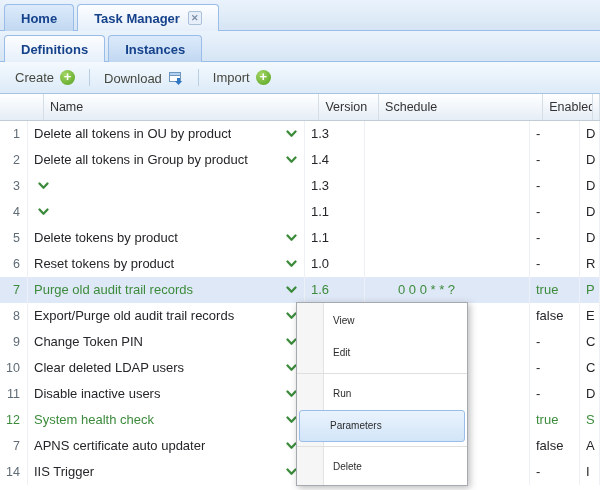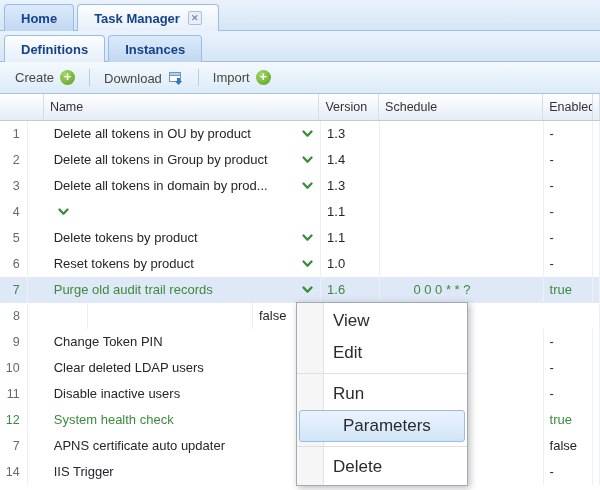--- a/index.html
+++ b/index.html
@@ -47,39 +47,39 @@
   .w-schedule { width:165px; }
   .w-enabled  { width:50px; }
   .w-desc     { flex:1; min-width:0; }
 
   .grid-body { background:#fff; }
   .grid-row { display:flex; height:26px; background:#fff; cursor:pointer; }
   .grid-row.selected { background:var(--selected-row-bg,#dfe8f6); }
   .cell { font-size:13px; line-height:26px; padding-left:6px; color:#26262a;
           border-right:1px solid #edf0f4; overflow:hidden; white-space:nowrap; }
   .c-num  { width:28px; padding:0 7px 0 0; text-align:right; color:#5f6b76; font-size:12.5px; }
-  .c-name { width:277px; display:flex; align-items:center; justify-content:space-between; padding-right:7px;margin-left:20px; }
+  .c-name { width:277px; display:flex; align-items:center; justify-content:space-between; padding-right:7px; }
   .name-text { overflow:hidden; white-space:nowrap; text-overflow:ellipsis; }
   .chevron { color:var(--green-text,#3c8b3c); display:flex; margin-left:4px; flex:none; }
   .c-version  { width:60px; }
   .c-schedule { width:165px; padding-left:33px; }
   .c-enabled  { width:50px; }
   .c-desc     { flex:1; min-width:0; }
   .grid-row.green .cell, .grid-row.green .c-num { color:var(--green-text,#3c8b3c); }
 
   
   .context-menu { position:absolute; left:296px; top:302px; width:172px; z-index:10;
                   background:linear-gradient(to right,#f6f6f6 0,#f6f6f6 26px,#ffffff 26px);
                   border:1px solid #a5aab0; box-shadow:2px 2px 7px rgba(60,60,60,.35);
                   padding:2px 0; }
   .context-menu::before { content:""; position:absolute; left:26px; top:0; bottom:0;
                           width:1px; background:#e3e3e3; }
   .menu-item { position:relative; height:32px; line-height:32px; padding-left:36px;
-               font-size:17px; color:#2b2b2b; cursor:pointer; }
-  .menu-item.highlighted { margin:0 2px; padding-left:43px; height:32px; line-height:30px;
+               font-size:10px; color:#2b2b2b; cursor:pointer; }
+  .menu-item.highlighted { margin:0 2px; padding-left:30px; height:32px; line-height:30px;
                            border:1px solid var(--menu-highlight-border,#99bce8); border-radius:3px;
                            background:linear-gradient(#eaf3fd,#d2e5f8); }
   .menu-sep { height:1px; background:#dfdfdf; margin:4px 0; position:relative; }
 </style>
 </head>
 <body>
 
 <div class="app">
 
   <div class="tabbar main-tabbar">
@@ -160,21 +160,20 @@
           </span>
         </div>
         <div class="cell c-version">1.4</div>
         <div class="cell c-schedule"></div>
         <div class="cell c-enabled">-</div>
         <div class="cell c-desc">D</div>
       </div>
       <div class="grid-row">
         <div class="cell c-num">3</div>
         <div class="cell c-name">
-          <span class="name-text">Delete all tokens in domain by prod...</span>
           <span class="chevron">
             <svg width="11" height="8" viewBox="0 0 11 8">
               <path d="M1.5 1.5 L5.5 5.7 L9.5 1.5" fill="none" stroke="currentColor" stroke-width="2.3" stroke-linecap="round" stroke-linejoin="round"></path>
             </svg>
           </span>
         </div>
         <div class="cell c-version">1.3</div>
         <div class="cell c-schedule"></div>
         <div class="cell c-enabled">-</div>
         <div class="cell c-desc">D</div>
@@ -233,20 +232,28 @@
             </svg>
           </span>
         </div>
         <div class="cell c-version">1.6</div>
         <div class="cell c-schedule">0 0 0 * * ?</div>
         <div class="cell c-enabled">true</div>
         <div class="cell c-desc">P</div>
       </div>
       <div class="grid-row">
         <div class="cell c-num">8</div>
+        <div class="cell c-name">
+          <span class="name-text">Export/Purge old audit trail records</span>
+          <span class="chevron">
+            <svg width="11" height="8" viewBox="0 0 11 8">
+              <path d="M1.5 1.5 L5.5 5.7 L9.5 1.5" fill="none" stroke="currentColor" stroke-width="2.3" stroke-linecap="round" stroke-linejoin="round"></path>
+            </svg>
+          </span>
+        </div>
         <div class="cell c-version"></div>
         <div class="cell c-schedule"></div>
         <div class="cell c-enabled">false</div>
         <div class="cell c-desc">E</div>
       </div>
       <div class="grid-row">
         <div class="cell c-num">9</div>
         <div class="cell c-name">
           <span class="name-text">Change Token PIN</span>
           <span class="chevron">

